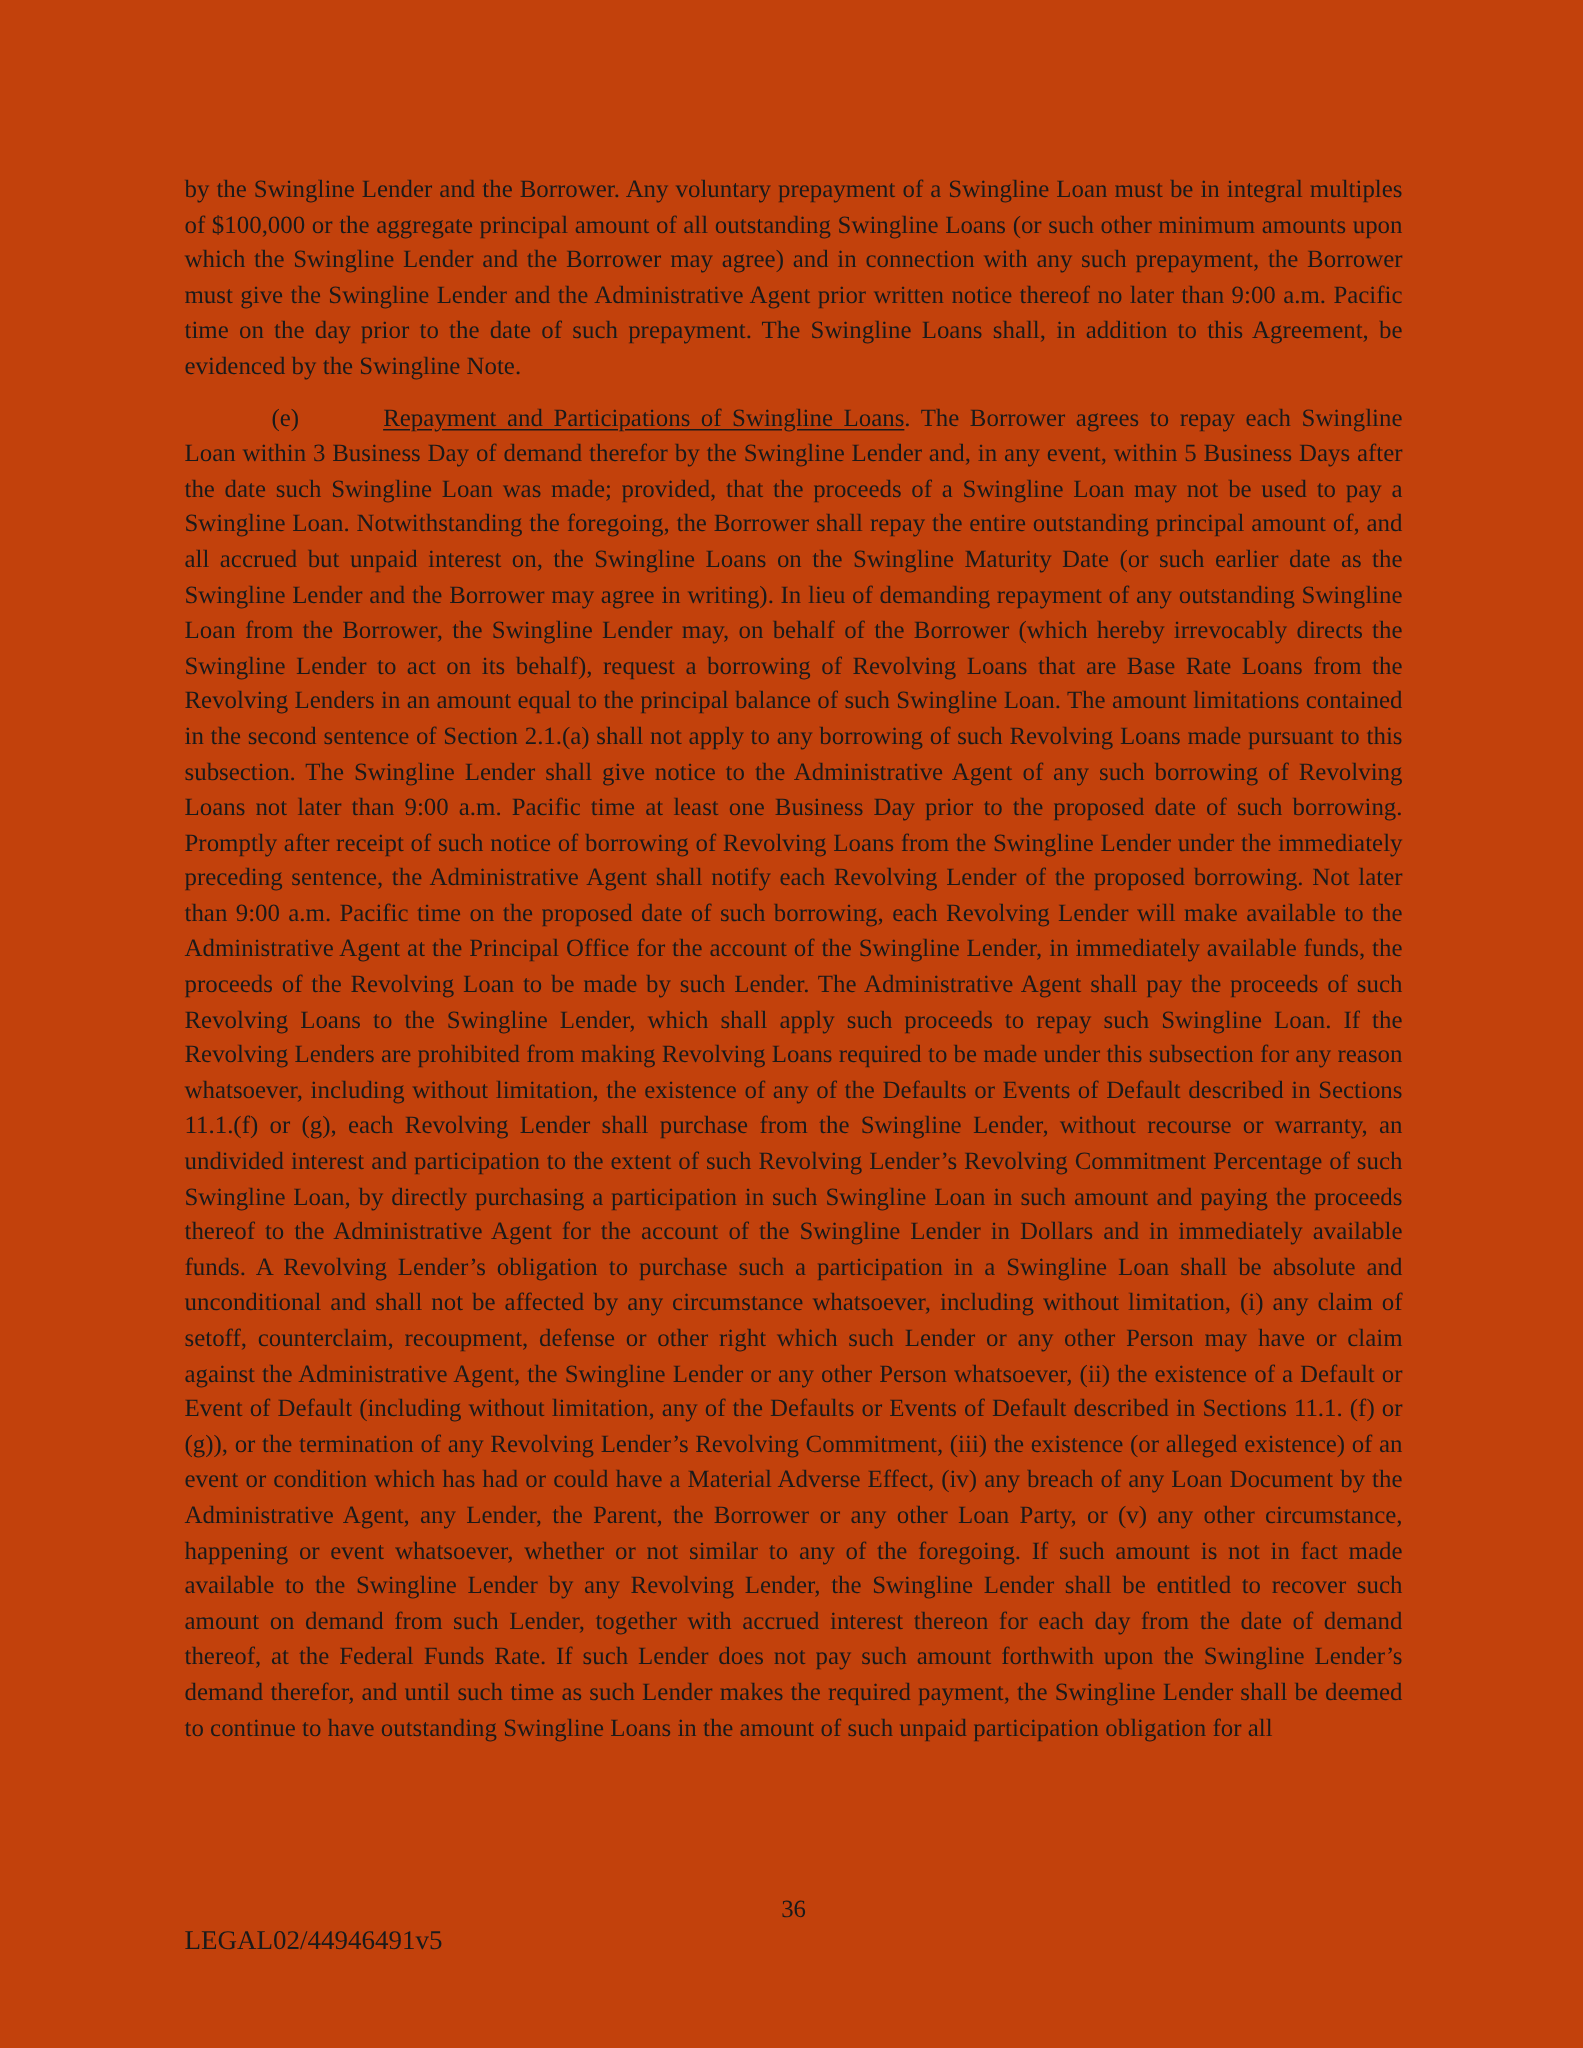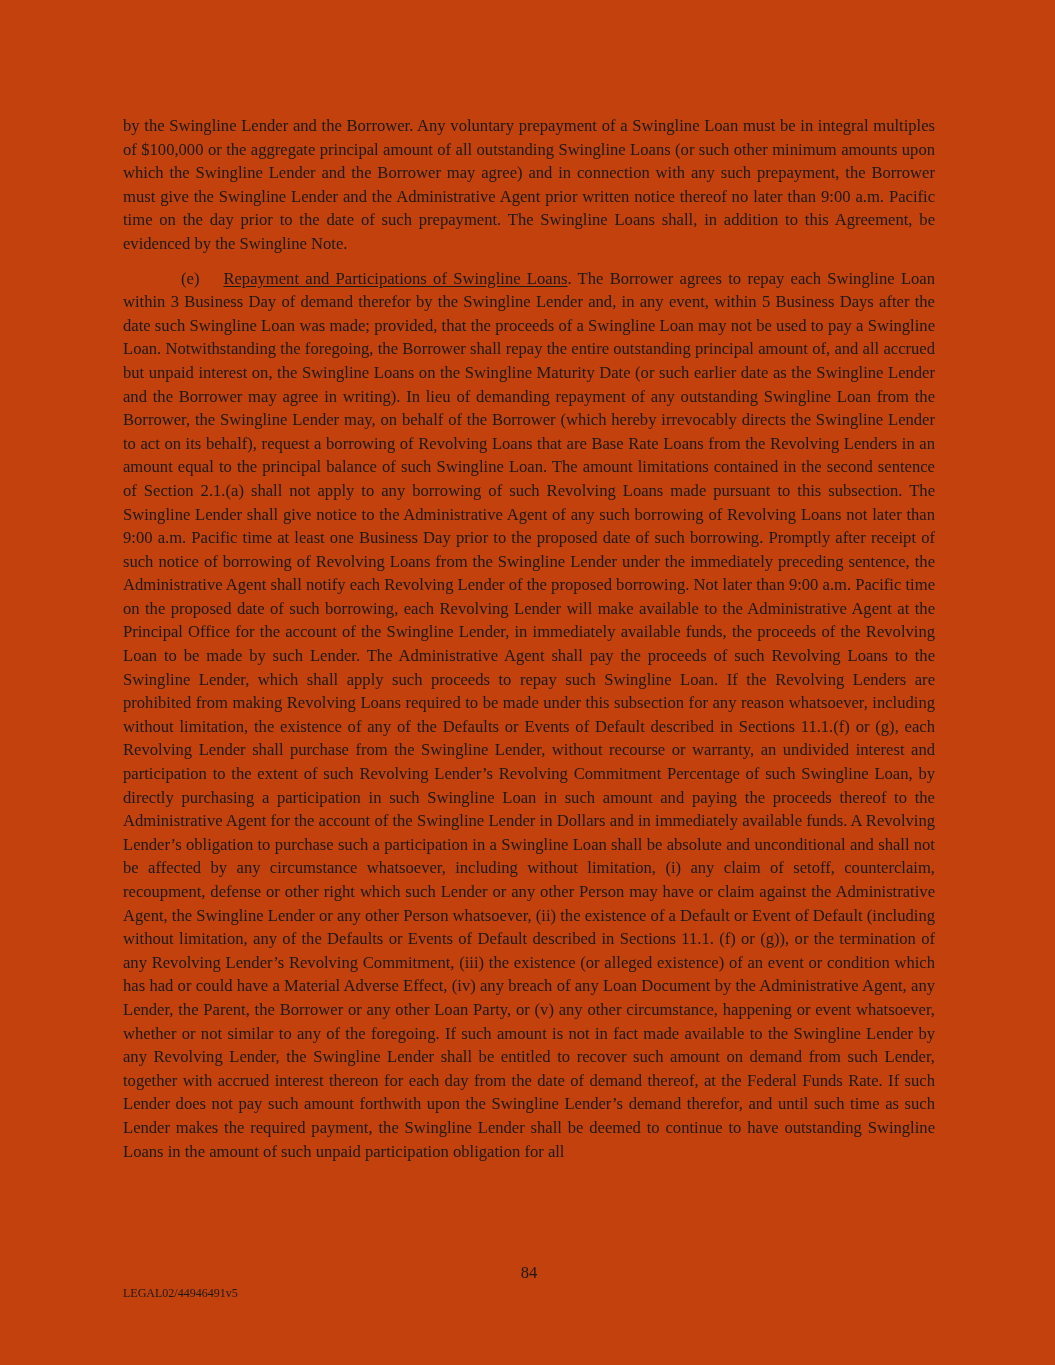--- a/index.html
+++ b/index.html
@@ -29,44 +29,44 @@
     margin: 0;
     padding: 0;
   }
   .para-section {
     margin-top: 11px;
     text-indent: 58px;
   }
   .section-heading {
     text-decoration: underline;
     text-underline-offset: 2px;
-    margin-left: 24px;
+    margin-left: 56px;
   }
   .footer-page-num {
     position: absolute;
     top: 1263px;
     left: 123px;
     width: 812px;
     text-align: center;
     font-size: 16.5px;
     line-height: 20px;
   }
   .footer-doc-id {
     position: absolute;
     top: 1285px;
     left: 123px;
-    font-size: 12px;
+    font-size: 18px;
     line-height: 17px;
   }
 </style>
 </head>
 <body>
 
 <div class="page">
   <div class="content">
     <p class="para">by the Swingline Lender and the Borrower.  Any voluntary prepayment of a Swingline Loan must be in integral multiples of $100,000 or the aggregate principal amount of all outstanding Swingline Loans (or such other minimum amounts upon which the Swingline Lender and the Borrower may agree) and in connection with any such prepayment, the Borrower must give the Swingline Lender and the Administrative Agent prior written notice thereof no later than 9:00 a.m. Pacific time on the day prior to the date of such prepayment.  The Swingline Loans shall, in addition to this Agreement, be evidenced by the Swingline Note.</p>
     <p class="para para-section"><span>(e)</span><span class="section-heading">Repayment and Participations of Swingline Loans</span><span>.  The Borrower agrees to repay each Swingline Loan within 3 Business Day of demand therefor by the Swingline Lender and, in any event, within 5 Business Days after the date such Swingline Loan was made; provided, that the proceeds of a Swingline Loan may not be used to pay a Swingline Loan.  Notwithstanding the foregoing, the Borrower shall repay the entire outstanding principal amount of, and all accrued but unpaid interest on, the Swingline Loans on the Swingline Maturity Date (or such earlier date as the Swingline Lender and the Borrower may agree in writing).  In lieu of demanding repayment of any outstanding Swingline Loan from the Borrower, the Swingline Lender may, on behalf of the Borrower (which hereby irrevocably directs the Swingline Lender to act on its behalf), request a borrowing of Revolving Loans that are Base Rate Loans from the Revolving Lenders in an amount equal to the principal balance of such Swingline Loan.  The amount limitations contained in the second sentence of Section 2.1.(a) shall not apply to any borrowing of such Revolving Loans made pursuant to this subsection.  The Swingline Lender shall give notice to the Administrative Agent of any such borrowing of Revolving Loans not later than 9:00 a.m. Pacific time at least one Business Day prior to the proposed date of such borrowing.  Promptly after receipt of such notice of borrowing of Revolving Loans from the Swingline Lender under the immediately preceding sentence, the Administrative Agent shall notify each Revolving Lender of the proposed borrowing.  Not later than 9:00 a.m. Pacific time on the proposed date of such borrowing, each Revolving Lender will make available to the Administrative Agent at the Principal Office for the account of the Swingline Lender, in immediately available funds, the proceeds of the Revolving Loan to be made by such Lender.  The Administrative Agent shall pay the proceeds of such Revolving Loans to the Swingline Lender, which shall apply such proceeds to repay such Swingline Loan.  If the Revolving Lenders are prohibited from making Revolving Loans required to be made under this subsection for any reason whatsoever, including without limitation, the existence of any of the Defaults or Events of Default described in Sections 11.1.(f) or (g), each Revolving Lender shall purchase from the Swingline Lender, without recourse or warranty, an undivided interest and participation to the extent of such Revolving Lender’s Revolving Commitment Percentage of such Swingline Loan, by directly purchasing a participation in such Swingline Loan in such amount and paying the proceeds thereof to the Administrative Agent for the account of the Swingline Lender in Dollars and in immediately available funds.  A Revolving Lender’s obligation to purchase such a participation in a Swingline Loan shall be absolute and unconditional and shall not be affected by any circumstance whatsoever, including without limitation, (i) any claim of setoff, counterclaim, recoupment, defense or other right which such Lender or any other Person may have or claim against the Administrative Agent, the Swingline Lender or any other Person whatsoever, (ii) the existence of a Default or Event of Default (including without limitation, any of the Defaults or Events of Default described in Sections 11.1. (f) or (g)), or the termination of any Revolving Lender’s Revolving Commitment, (iii) the existence (or alleged existence) of an event or condition which has had or could have a Material Adverse Effect, (iv) any breach of any Loan Document by the Administrative Agent, any Lender, the Parent, the Borrower or any other Loan Party, or (v) any other circumstance, happening or event whatsoever, whether or not similar to any of the foregoing.  If such amount is not in fact made available to the Swingline Lender by any Revolving Lender, the Swingline Lender shall be entitled to recover such amount on demand from such Lender, together with accrued interest thereon for each day from the date of demand thereof, at the Federal Funds Rate.  If such Lender does not pay such amount forthwith upon the Swingline Lender’s demand therefor, and until such time as such Lender makes the required payment, the Swingline Lender shall be deemed to continue to have outstanding Swingline Loans in the amount of such unpaid participation obligation for all</span></p>
   </div>
 
-  <div class="footer-page-num">84</div>
+  <div class="footer-page-num">36</div>
 
   <div class="footer-doc-id">LEGAL02/44946491v5</div>
 </div>
 
 </body></html>

